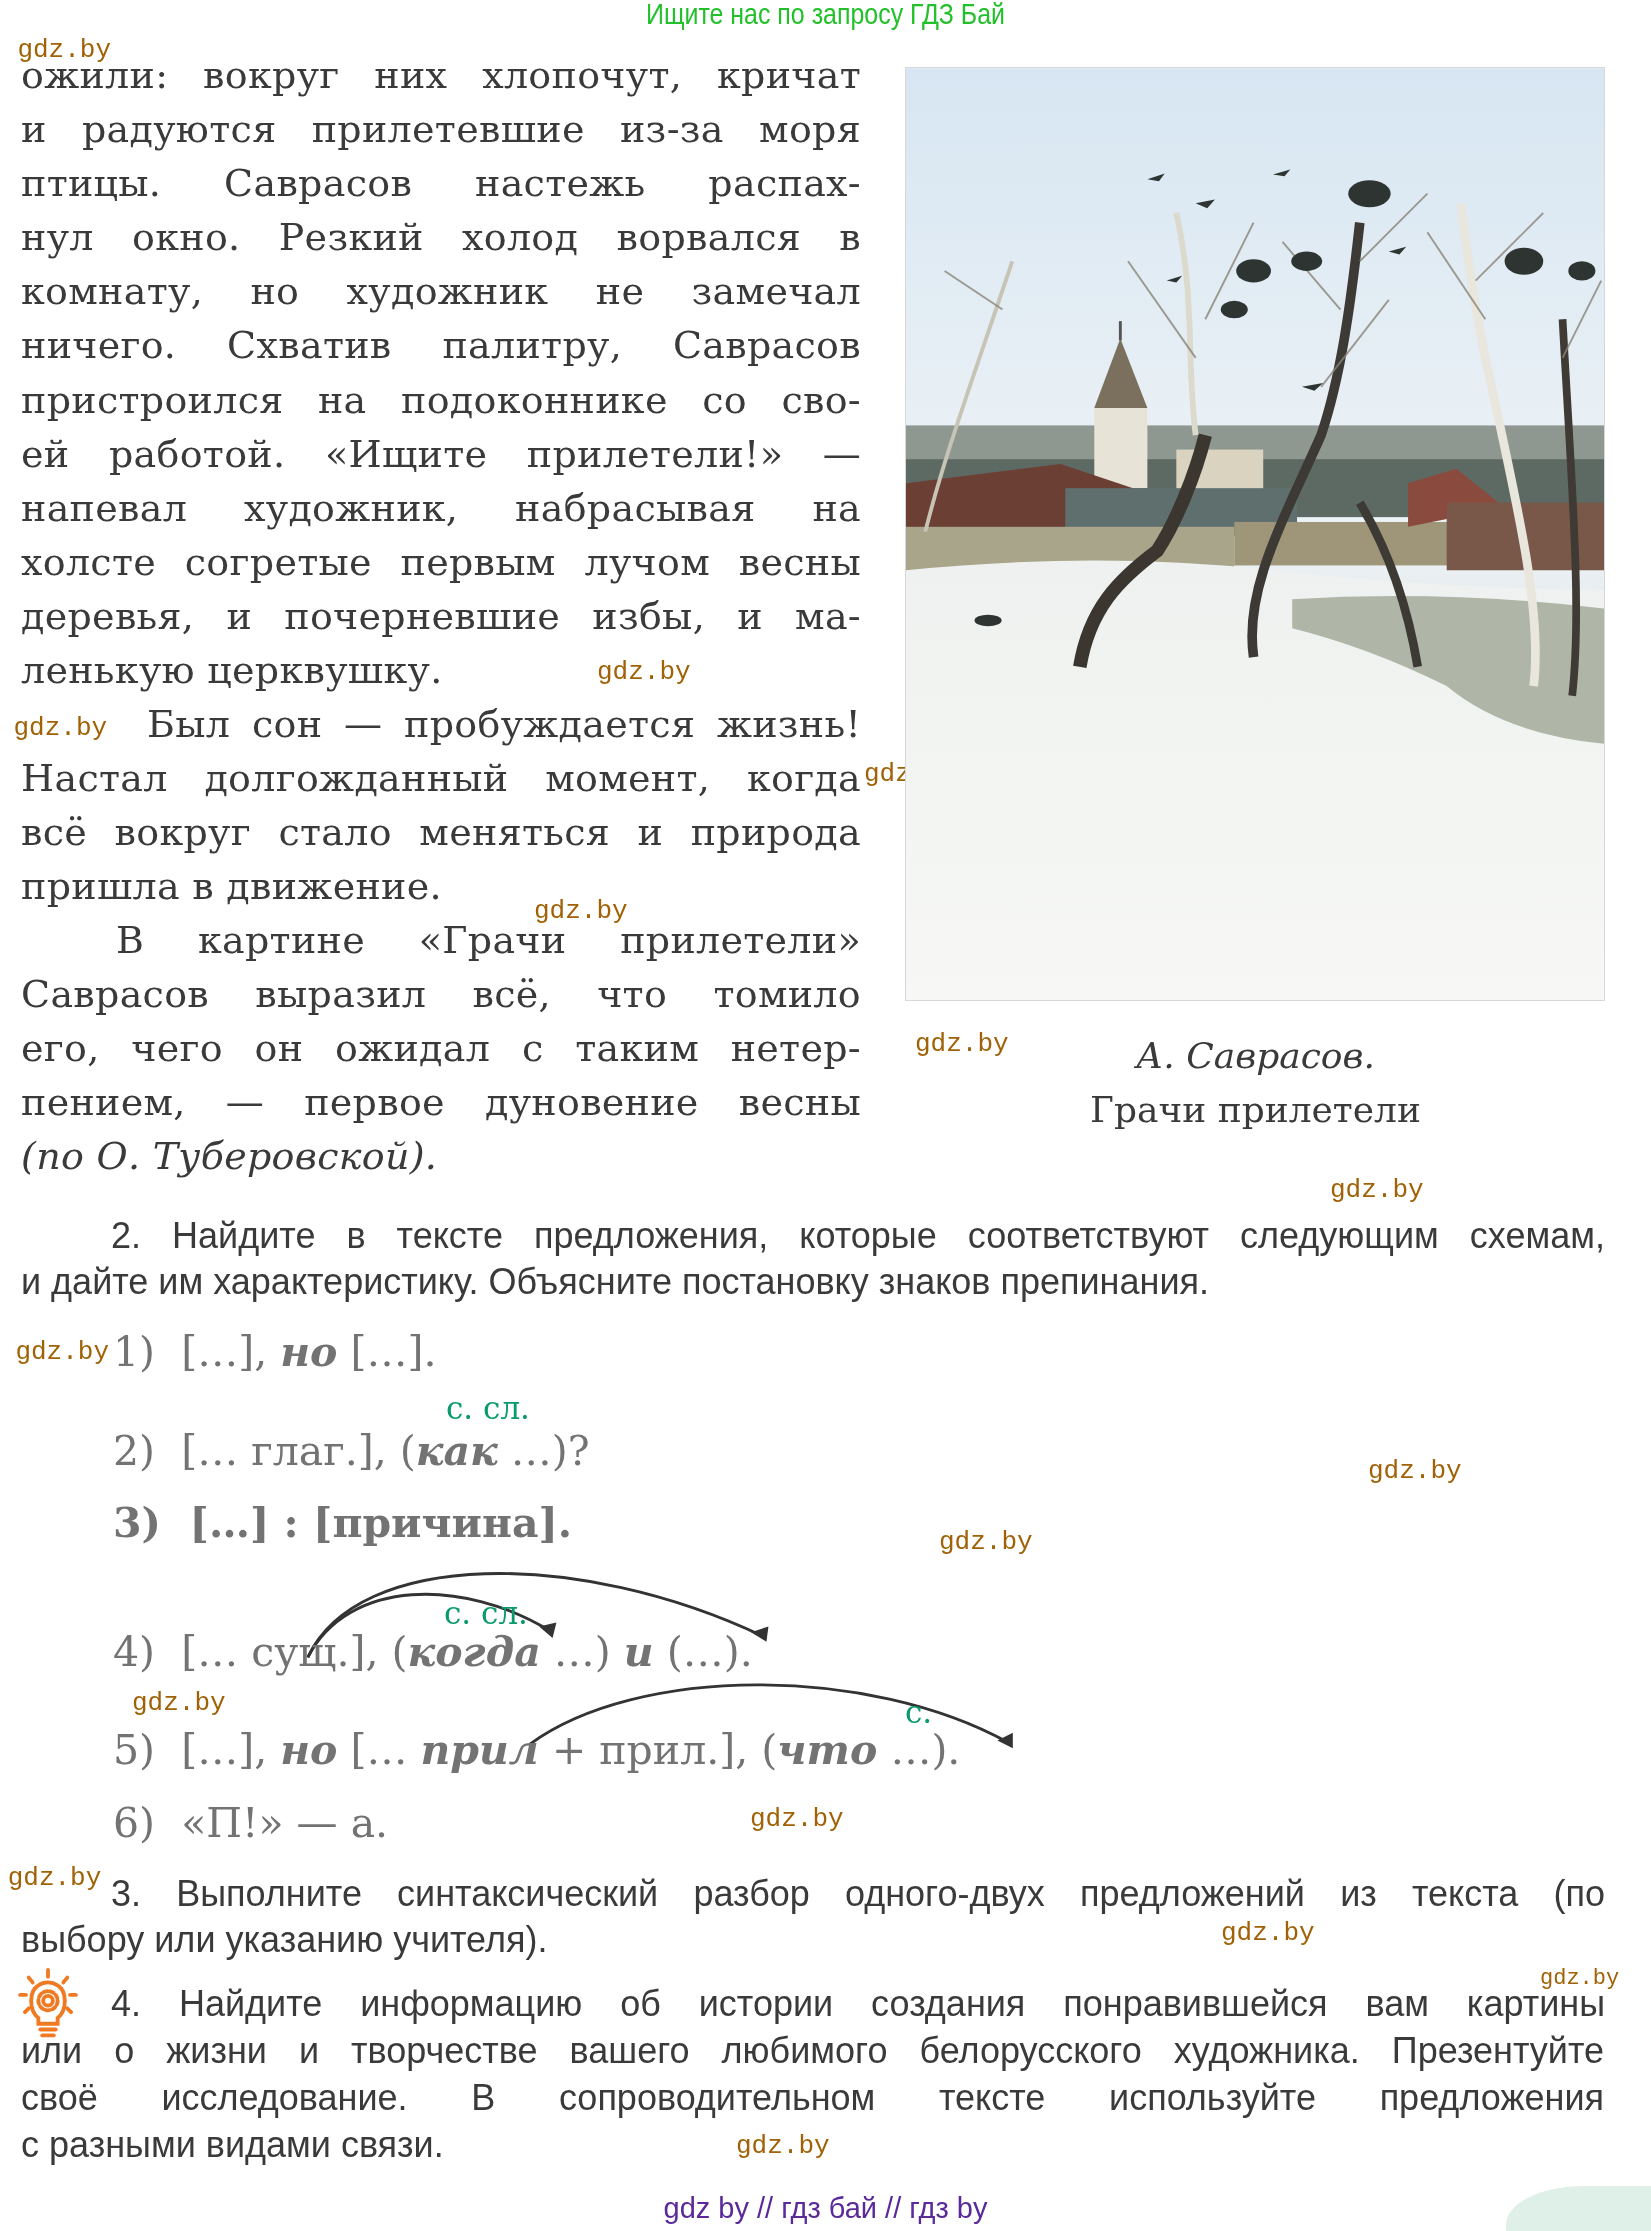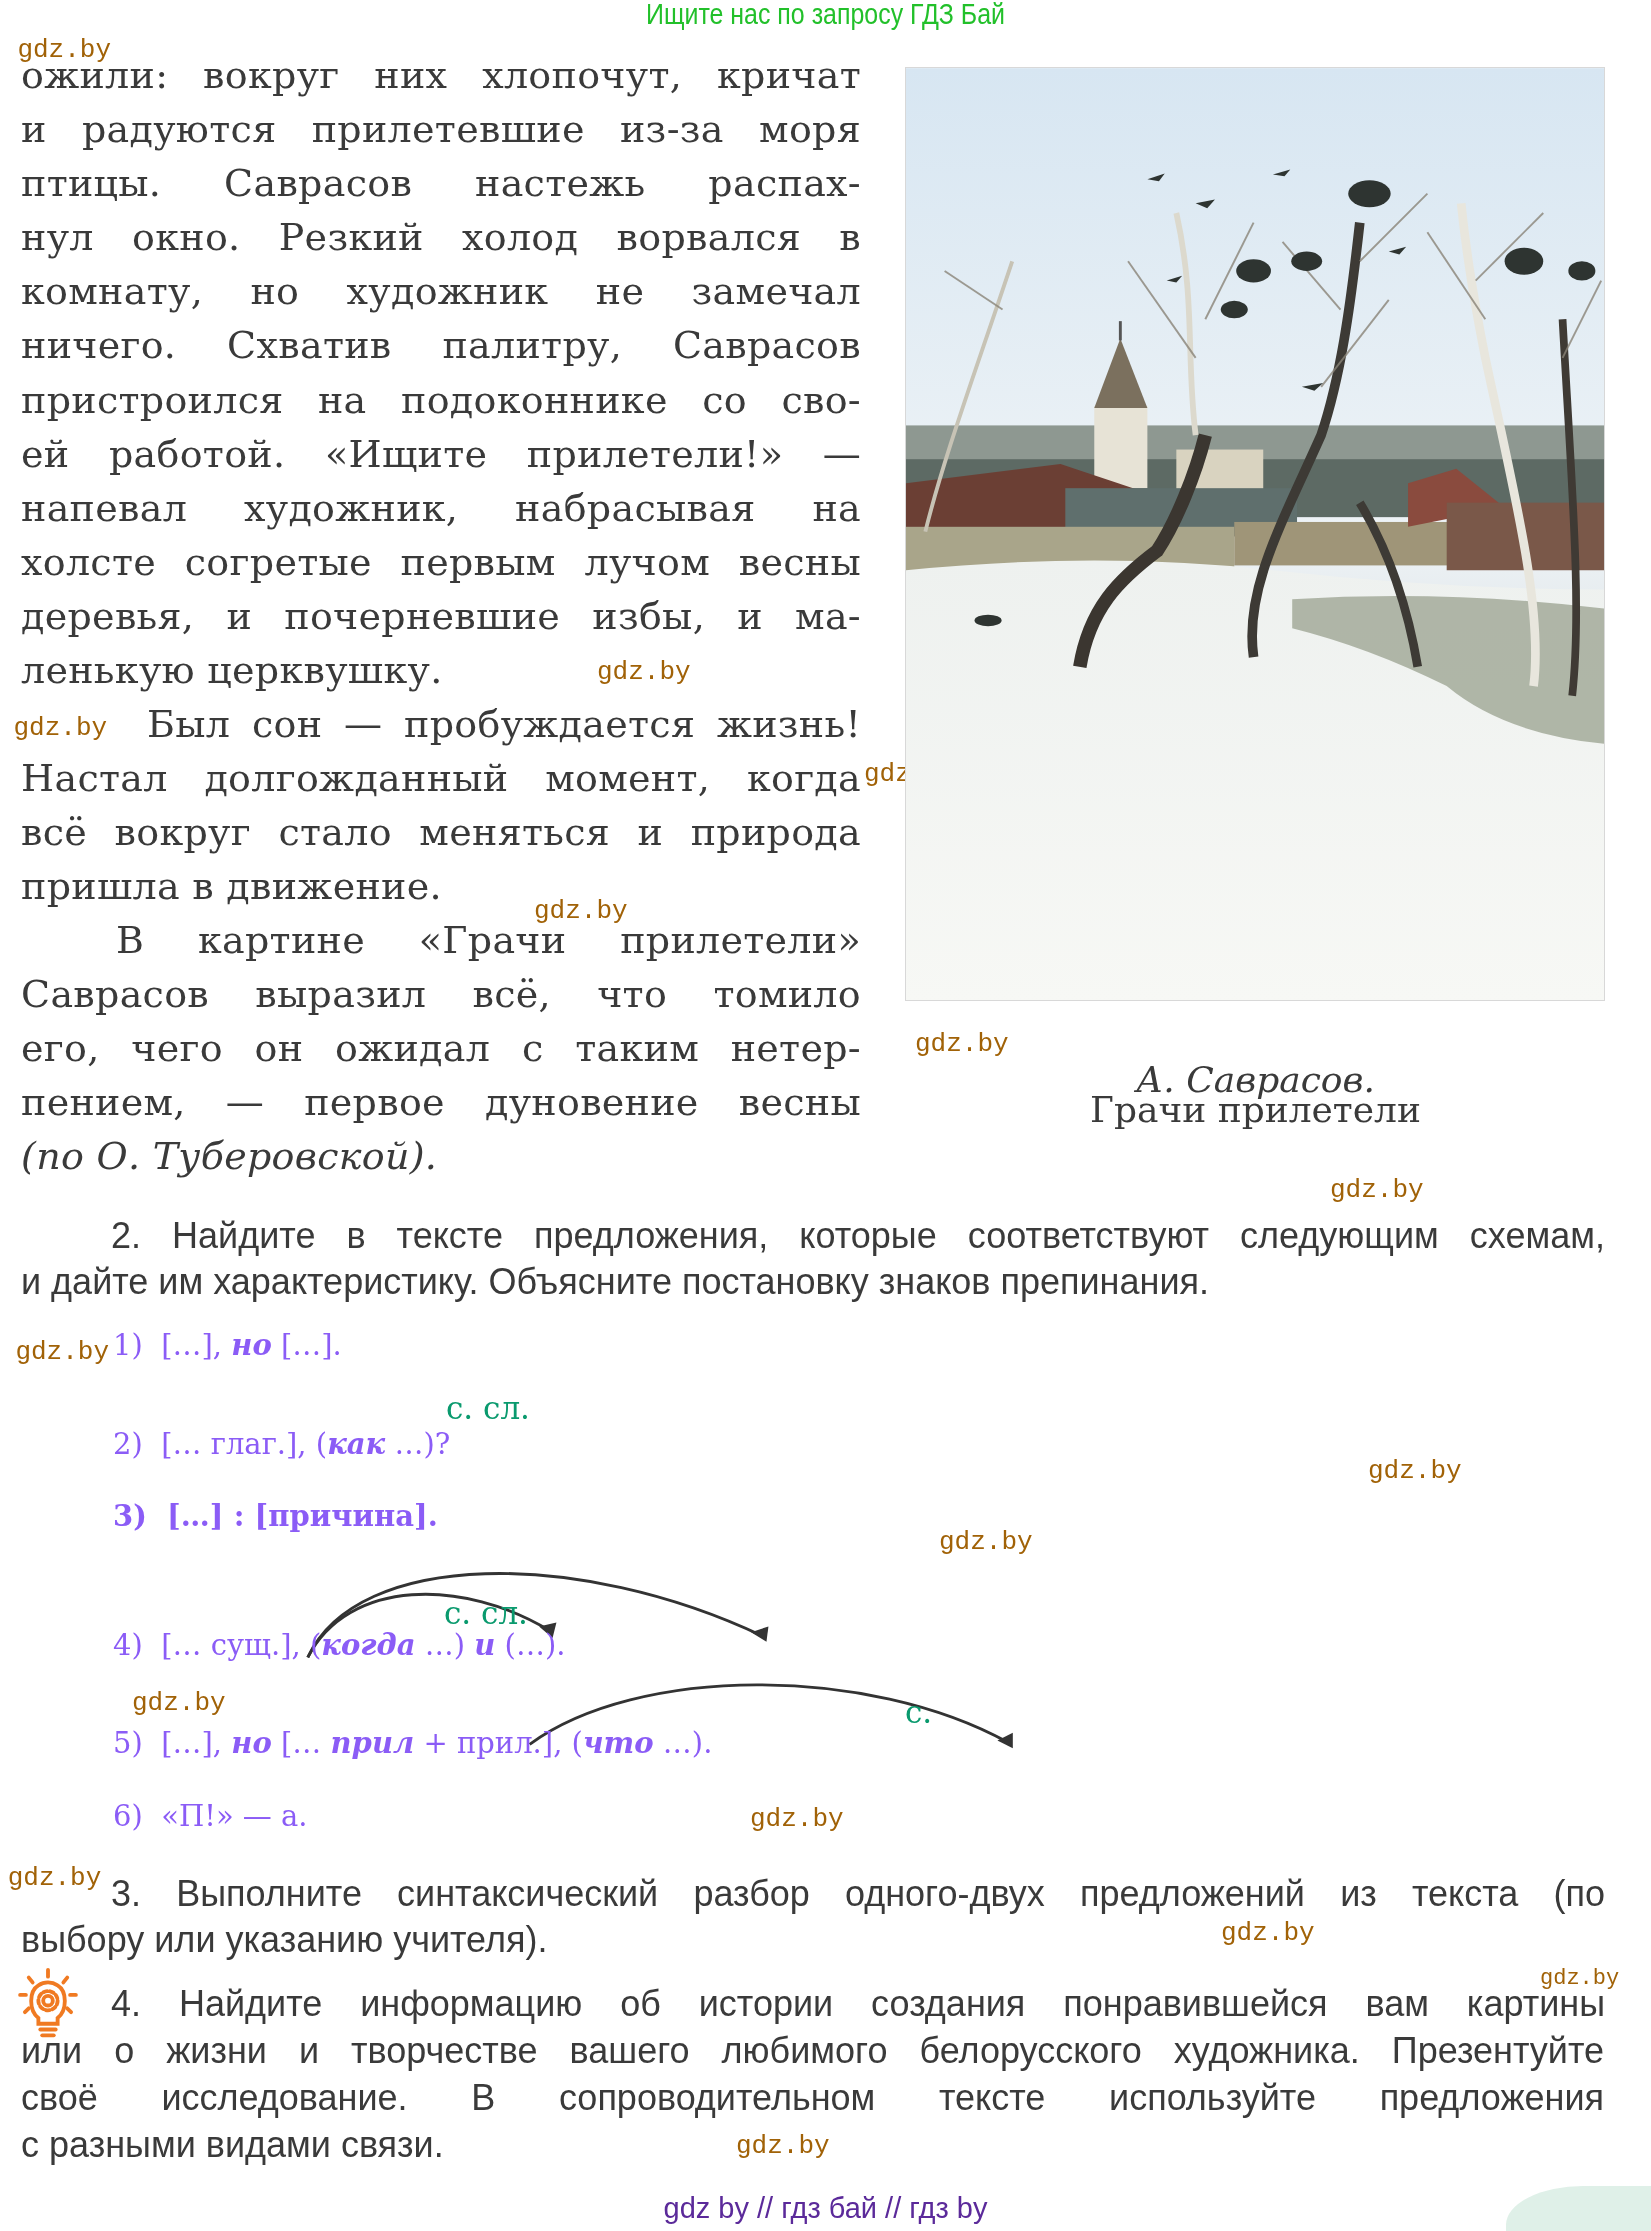--- a/index.html
+++ b/index.html
@@ -7,21 +7,21 @@
   .abs { position:absolute; white-space:nowrap; }
   .header-link { left:0; width:1651px; text-align:center; top:-1.9px; font-size:29px; color:#22c02a; font-family:"Liberation Sans", sans-serif; transform:scaleX(0.86); transform-origin:center; }
   .watermark { font-family:Liberation Mono, monospace; font-size:26px; color:#a16207; }
   .body-line { font-family:"DejaVu Serif", serif; font-size:38px; color:#3a3a3a; letter-spacing:0.3px; left:21px; width:840px; }
   .body-line.justify { text-align:justify; text-align-last:justify; white-space:normal; }
   .italic { font-style:italic; }
   .painting { position:absolute; left:905px; top:67px; width:700px; height:934px; border:1.9px solid #d8d8d8; box-sizing:border-box; overflow:hidden; }
   .caption { font-family:"DejaVu Serif", serif; font-size:36px; color:#3a3a3a; text-align:center; left:966px; width:579px; }
   .task { font-family:"Liberation Sans", sans-serif; font-size:36px; color:#3a3a3a; left:21px; width:1583px; transform-origin:left; }
   .task.justify { text-align:justify; text-align-last:justify; white-space:normal; }
-  .scheme { font-family:"DejaVu Serif", serif; font-size:29px; color:#8b5cf6; }
+  .scheme { font-family:"DejaVu Serif", serif; font-size:41px; color:#737373; }
   .scheme b, .scheme .bi { font-weight:bold; font-style:italic; }
   .green { color:#0a9a6e; font-family:"DejaVu Serif", serif; font-size:31px; }
   .footer { left:0; width:1651px; text-align:center; top:2192px; font-size:29px; color:#5b2a9a; font-family:"Liberation Sans", sans-serif; }
   .deco { position:absolute; left:1506px; top:2186px; width:174px; height:58px; background:#dff0e8; border-top-left-radius:77px 39px; }
 </style>
 </head>
 <body>
 
 <div class="abs header-link">Ищите нас по запросу ГДЗ Бай</div>
 
@@ -133,21 +133,21 @@
         <path d="M300,140 l20,-4 l-8,9 z"></path>
       <path d="M380,110 l18,-5 l-6,7 z"></path>
         <path d="M270,220 l16,-5 l-6,7 z"></path>
       <path d="M500,190 l18,-5 l-7,8 z"></path>
         <path d="M410,330 l22,-4 l-9,8 z"></path>
       <ellipse cx="85" cy="572" rx="14" ry="6"></ellipse>
     </g>
   </svg>
 </div>
 
-<div class="abs caption italic" style="top:1035px;margin-top:24px;">А. Саврасов.</div>
+<div class="abs caption italic" style="top:1035px;">А. Саврасов.</div>
 <div class="abs caption" style="top:1089px;">Грачи прилетели</div>
 
 <div>
   <div class="abs task justify" style="top:1215px;left:111px;width:1494px;">2. Найдите в тексте предложения, которые соответствуют следующим схемам,</div>
   <div class="abs task" style="top:1261px;">и дайте им характеристику. Объясните постановку знаков препинания.</div>
 </div>
 
 <div>
 
   <div class="abs scheme" style="left:113px;top:1328px;">

